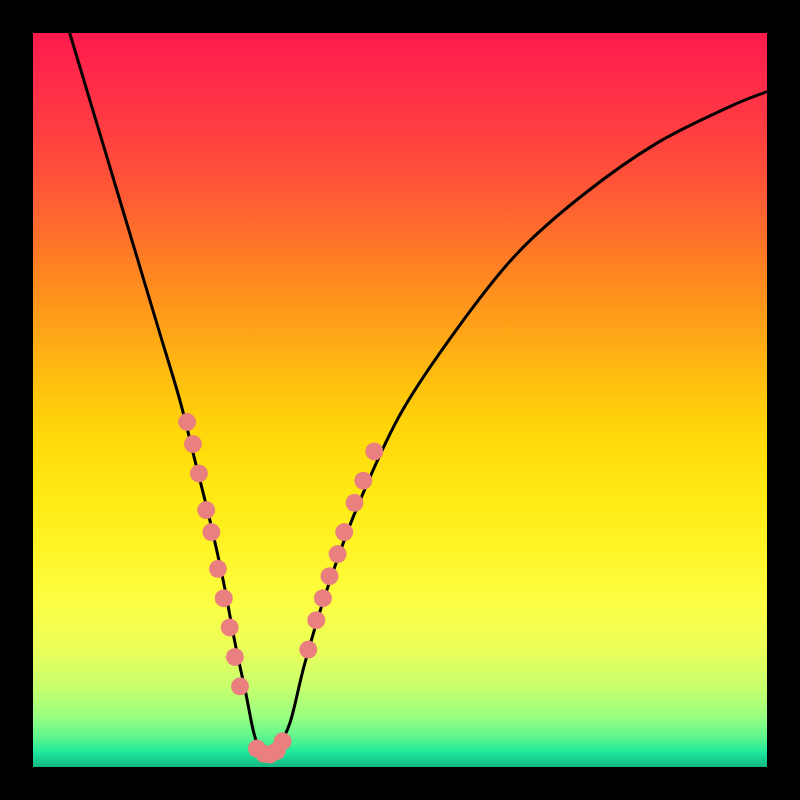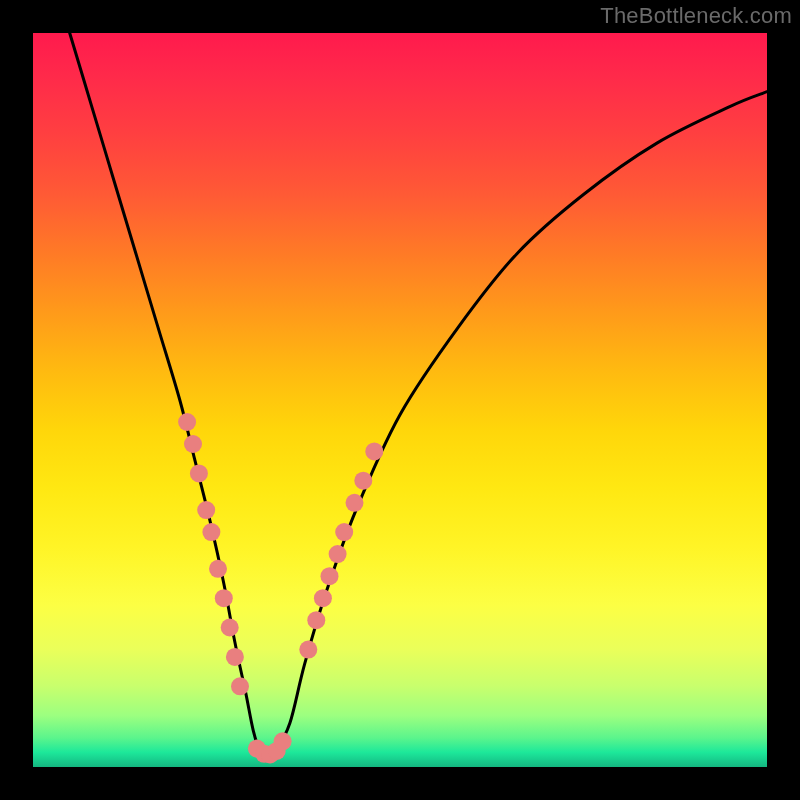--- a/index.html
+++ b/index.html
@@ -61,21 +61,20 @@
     font-size: 22px;
     font-weight: 500;
     letter-spacing: 0.2px;
     user-select: none;
   }
 </style>
 </head>
 <body>
 
 <div class="frame">
-  <div class="watermark">TheBottleneck.com</div>
   <div class="plot-area">
     <svg class="curve" viewBox="0 0 734 734" preserveAspectRatio="none">
       <path id="curve-path" fill="none" stroke="#000" stroke-width="3" stroke-linecap="round" d="M 36.7 0.0 C 40.4 12.2, 51.4 48.9, 58.7 73.4 C 66.1 97.9, 73.4 122.3, 80.7 146.8 C 88.1 171.3, 95.4 195.7, 102.8 220.2 C 110.1 244.7, 117.4 269.1, 124.8 293.6 C 132.1 318.1, 140.7 345.0, 146.8 367.0 C 152.9 389.0, 156.6 406.1, 161.5 425.7 C 166.4 445.3, 171.3 463.6, 176.2 484.4 C 181.1 505.2, 186.6 529.7, 190.8 550.5 C 195.1 571.3, 198.2 590.9, 201.9 609.2 C 205.5 627.6, 209.8 645.9, 212.9 660.6 C 215.9 675.3, 217.8 687.5, 220.2 697.3 C 222.6 707.1, 225.1 714.4, 227.5 719.3 C 230.0 724.2, 232.4 726.7, 234.9 726.7 C 237.3 726.7, 238.6 725.4, 242.2 719.3 C 245.9 713.2, 252.0 704.6, 256.9 690.0 C 261.8 675.3, 265.5 653.3, 271.6 631.2 C 277.7 609.2, 285.0 583.5, 293.6 557.8 C 302.2 532.2, 310.7 506.5, 323.0 477.1 C 335.2 447.7, 349.9 412.3, 367.0 381.7 C 384.1 351.1, 406.1 320.5, 425.7 293.6 C 445.3 266.7, 463.6 242.2, 484.4 220.2 C 505.2 198.2, 527.3 179.8, 550.5 161.5 C 573.7 143.1, 599.4 124.8, 623.9 110.1 C 648.4 95.4, 678.9 82.0, 697.3 73.4 C 715.6 64.8, 727.9 61.2, 734.0 58.7"></path>
       <g id="markers">
           <circle cx="154.1" cy="389.0" r="9" fill="#e97f7f"></circle>
           <circle cx="160.0" cy="411.0" r="9" fill="#e97f7f"></circle>
           <circle cx="165.9" cy="440.4" r="9" fill="#e97f7f"></circle>
           <circle cx="173.2" cy="477.1" r="9" fill="#e97f7f"></circle>
           <circle cx="178.4" cy="499.1" r="9" fill="#e97f7f"></circle>
           <circle cx="185.0" cy="535.8" r="9" fill="#e97f7f"></circle>

